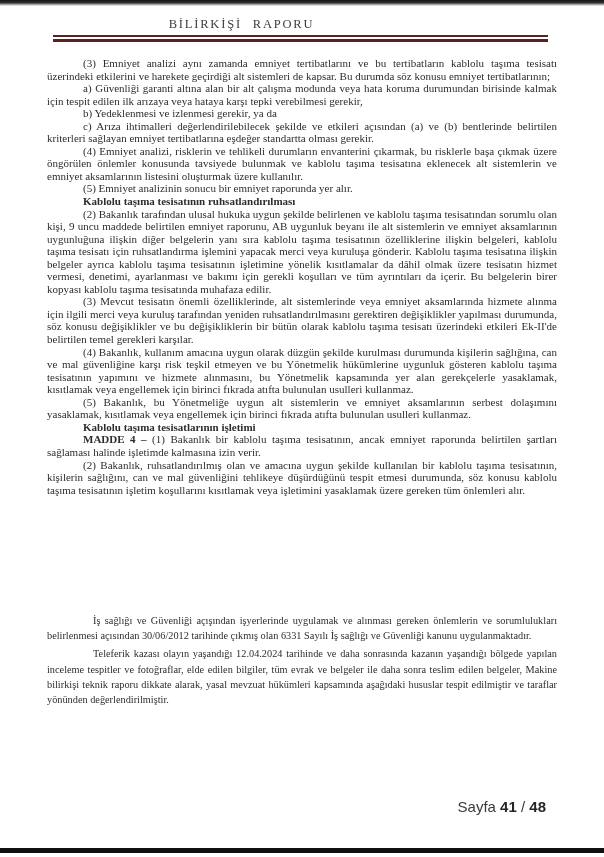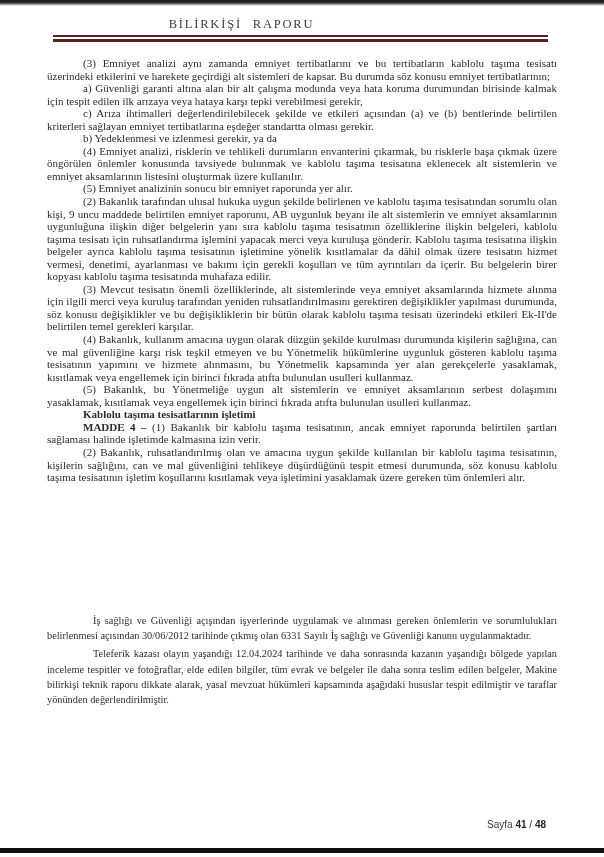--- a/index.html
+++ b/index.html
@@ -51,48 +51,48 @@
   }
   .sec-heading { font-weight: bold; font-size: 11px; margin: 0 0 13px 8px; text-align: left; }
   .sec-num { display: inline-block; width: 33px; }
   .section-iv p { margin: 0; text-indent: 46px; }
   .section-iv p.sp-sm { margin-top: 3px; }
   .section-iv p.sp-md { margin-top: 9px; }
 
   .doc-footer {
     position: absolute; top: 798px; right: 58px;
     font-family: "Liberation Sans", sans-serif;
-    font-size: 10px;
+    font-size: 15px;
     color: #3b3b3b;
     white-space: nowrap;
-    margin-top: 21px;
   }
   .doc-footer b { font-weight: bold; color: #252525; }
 </style>
 </head>
 <body>
 
 <div class="top-edge"></div>
 
 <div class="doc-header">
   <div class="doc-title">BİLİRKİŞİ  RAPORU</div>
   <div class="header-rule">
     <div class="thin"></div>
     <div class="gap"></div>
     <div class="thick"></div>
   </div>
 </div>
 
 <div class="doc-body">
   <p>(3) Emniyet analizi aynı zamanda emniyet tertibatlarını ve bu tertibatların kablolu taşıma tesisatı üzerindeki etkilerini ve harekete geçirdiği alt sistemleri de kapsar. Bu durumda söz konusu emniyet tertibatlarının;</p>
   <p>a) Güvenliği garanti altına alan bir alt çalışma modunda veya hata koruma durumundan birisinde kalmak için tespit edilen ilk arızaya veya hataya karşı tepki verebilmesi gerekir,</p>
+  <p>b) Yedeklenmesi ve izlenmesi gerekir, ya da</p>
   <p>c) Arıza ihtimalleri değerlendirilebilecek şekilde ve etkileri açısından (a) ve (b) bentlerinde belirtilen kriterleri sağlayan emniyet tertibatlarına eşdeğer standartta olması gerekir.</p>
-  <p>b) Yedeklenmesi ve izlenmesi gerekir, ya da</p>
   <p>(4) Emniyet analizi, risklerin ve tehlikeli durumların envanterini çıkarmak, bu risklerle başa çıkmak üzere öngörülen önlemler konusunda tavsiyede bulunmak ve kablolu taşıma tesisatına eklenecek alt sistemlerin ve emniyet aksamlarının listesini oluşturmak üzere kullanılır.</p>
   <p>(5) Emniyet analizinin sonucu bir emniyet raporunda yer alır.</p>
+  <p class="bold-heading">Kablolu taşıma tesisatının ruhsatlandırılması</p>
   <p>(2) Bakanlık tarafından ulusal hukuka uygun şekilde belirlenen ve kablolu taşıma tesisatından sorumlu olan kişi, 9 uncu maddede belirtilen emniyet raporunu, AB uygunluk beyanı ile alt sistemlerin ve emniyet aksamlarının uygunluğuna ilişkin diğer belgelerin yanı sıra kablolu taşıma tesisatının özelliklerine ilişkin belgeleri, kablolu taşıma tesisatı için ruhsatlandırma işlemini yapacak merci veya kuruluşa gönderir. Kablolu taşıma tesisatına ilişkin belgeler ayrıca kablolu taşıma tesisatının işletimine yönelik kısıtlamalar da dâhil olmak üzere tesisatın hizmet vermesi, denetimi, ayarlanması ve bakımı için gerekli koşulları ve tüm ayrıntıları da içerir. Bu belgelerin birer kopyası kablolu taşıma tesisatında muhafaza edilir.</p>
   <p>(3) Mevcut tesisatın önemli özelliklerinde, alt sistemlerinde veya emniyet aksamlarında hizmete alınma için ilgili merci veya kuruluş tarafından yeniden ruhsatlandırılmasını gerektiren değişiklikler yapılması durumunda, söz konusu değişiklikler ve bu değişikliklerin bir bütün olarak kablolu taşıma tesisatı üzerindeki etkileri Ek-II'de belirtilen temel gerekleri karşılar.</p>
   <p>(4) Bakanlık, kullanım amacına uygun olarak düzgün şekilde kurulması durumunda kişilerin sağlığına, can ve mal güvenliğine karşı risk teşkil etmeyen ve bu Yönetmelik hükümlerine uygunluk gösteren kablolu taşıma tesisatının yapımını ve hizmete alınmasını, bu Yönetmelik kapsamında yer alan gerekçelerle yasaklamak, kısıtlamak veya engellemek için birinci fıkrada atıfta bulunulan usulleri kullanmaz.</p>
   <p>(5) Bakanlık, bu Yönetmeliğe uygun alt sistemlerin ve emniyet aksamlarının serbest dolaşımını yasaklamak, kısıtlamak veya engellemek için birinci fıkrada atıfta bulunulan usulleri kullanmaz.</p>
   <p class="bold-heading">Kablolu taşıma tesisatlarının işletimi</p>
   <p><span class="lead">MADDE 4 –</span><span> (1) Bakanlık bir kablolu taşıma tesisatının, ancak emniyet raporunda belirtilen şartları sağlaması halinde işletimde kalmasına izin verir.</span></p>
   <p>(2) Bakanlık, ruhsatlandırılmış olan ve amacına uygun şekilde kullanılan bir kablolu taşıma tesisatının, kişilerin sağlığını, can ve mal güvenliğini tehlikeye düşürdüğünü tespit etmesi durumunda, söz konusu kablolu taşıma tesisatının işletim koşullarını kısıtlamak veya işletimini yasaklamak üzere gereken tüm önlemleri alır.</p>
 </div>
 
 <div class="section-iv">

